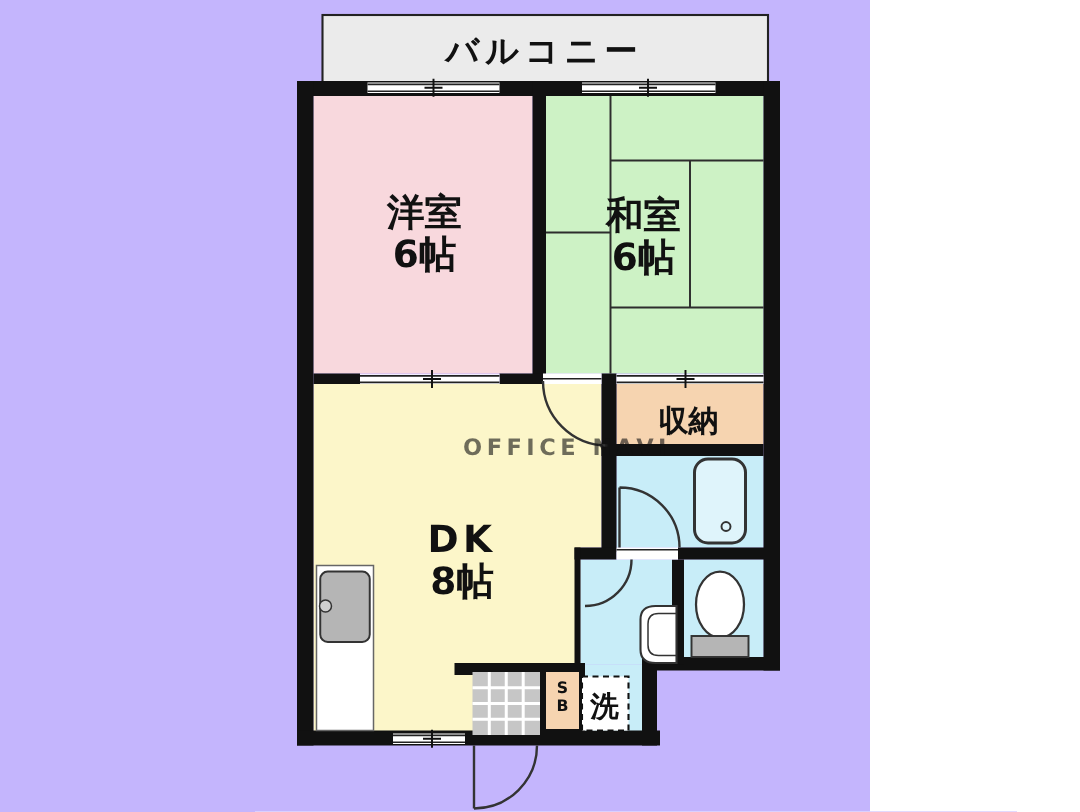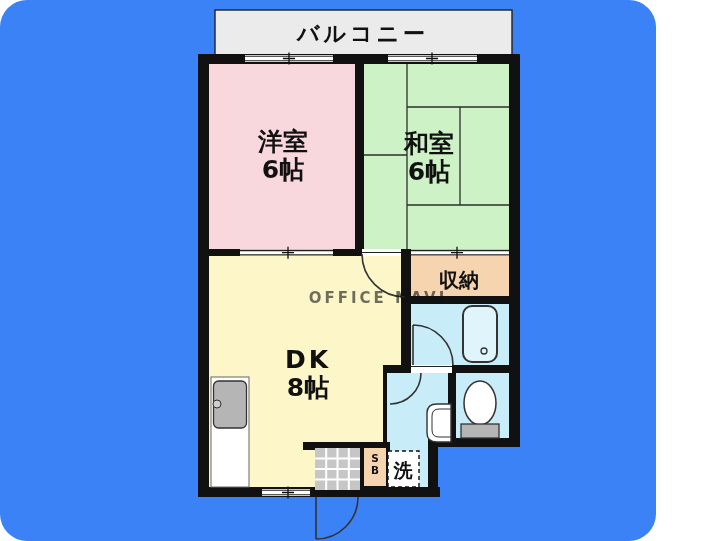--- a/index.html
+++ b/index.html
@@ -1,17 +1,17 @@
 <!DOCTYPE html>
 <html><head>
 <meta charset="utf-8">
 <style>
   html,body{margin:0;padding:0;}
-  .stage{position:relative;width:656px;height:541px;background:#3b82f6;overflow:hidden;
-         font-family:"DejaVu Sans",sans-serif;border-radius:27px;}
+  .stage{position:relative;width:580px;height:541px;background:#c4b5fd;overflow:hidden;
+         font-family:"DejaVu Sans",sans-serif;}
   svg{position:absolute;left:0;top:0;}
   svg text{font-family:"DejaVu Sans","Liberation Sans",sans-serif;font-weight:bold;fill:#111;}
   .arc{fill:none;stroke:#333;stroke-width:1.6;}
   .thinline{stroke:#222;stroke-width:1.1;fill:none;}
   .tatami{stroke:#2d2d2d;stroke-width:1.3;fill:none;}
   .cross{stroke:#111;stroke-width:1.3;fill:none;}
   .grout{stroke:#ffffff;stroke-width:2;fill:none;}
   .wm{opacity:.6;}
 </style>
 </head>

